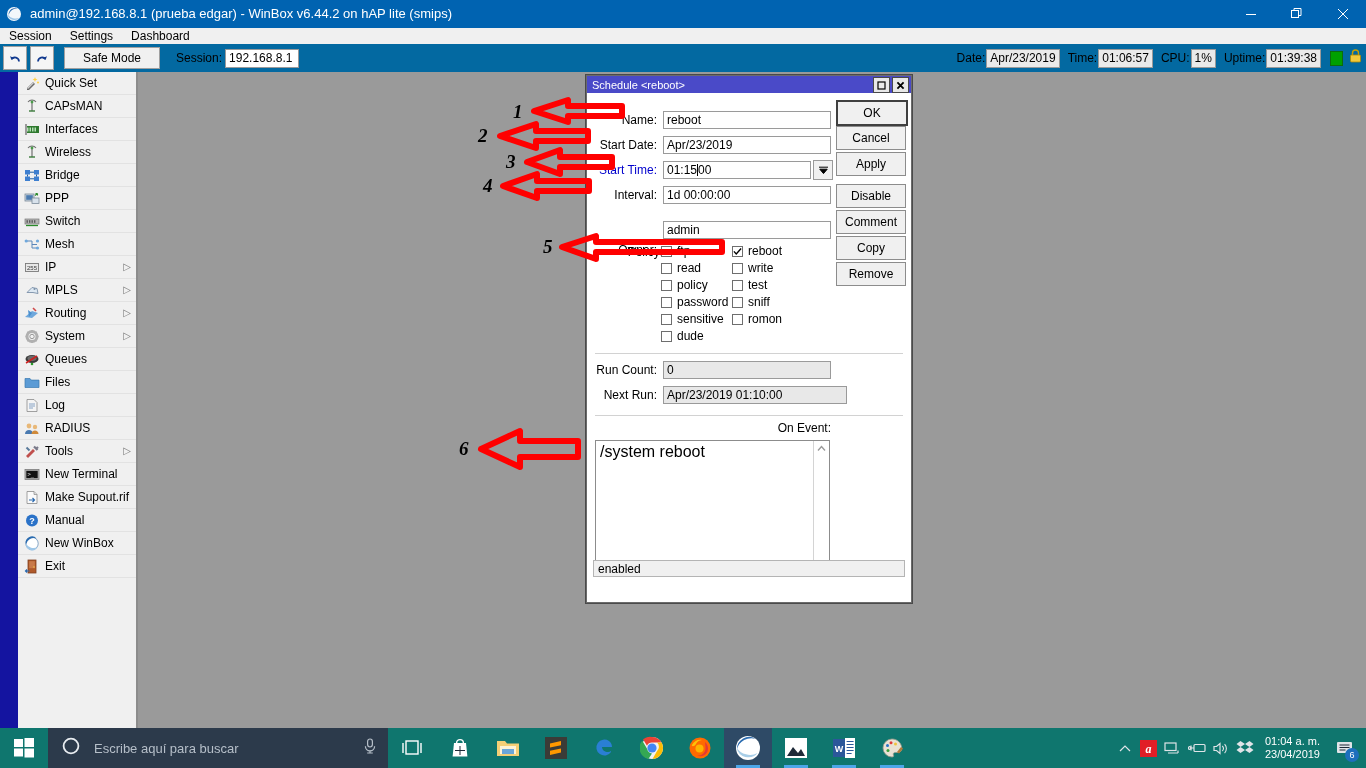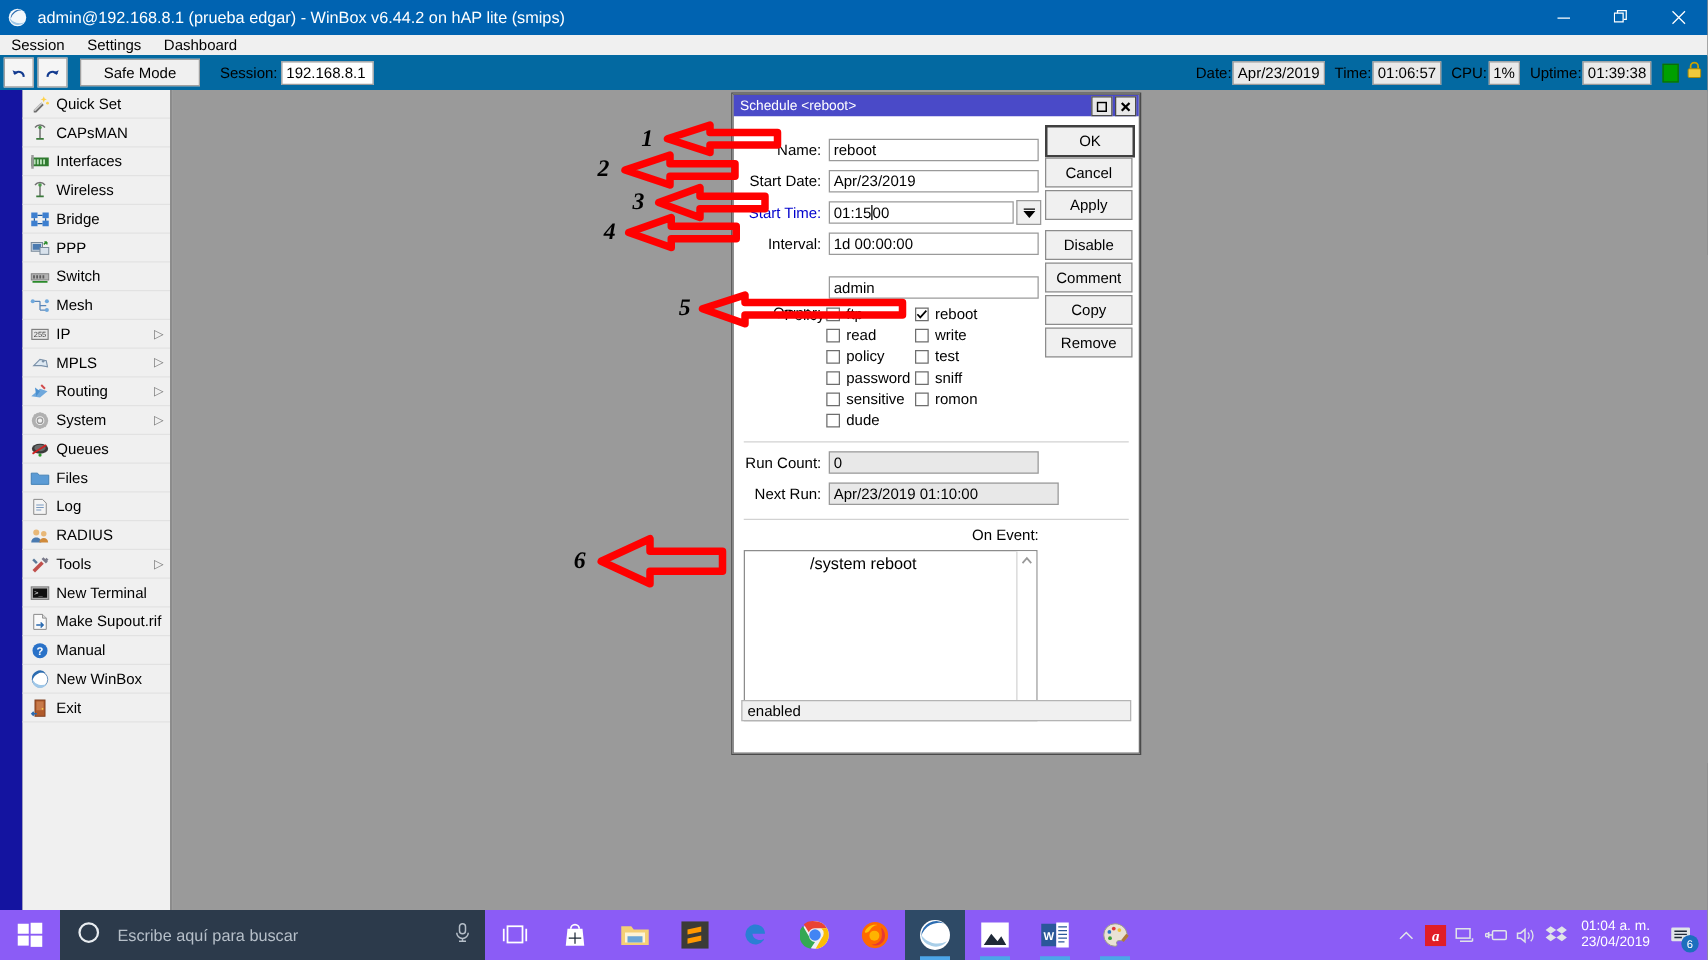--- a/index.html
+++ b/index.html
@@ -143,21 +143,21 @@
   }
   .cbx svg{display:block;}
   .cbx-lbl{font-size:12px;color:#000;margin-left:5px;white-space:nowrap;}
 
   .hr{position:absolute;height:1px;background:#d2d2d2;}
   .onevent-lbl{position:absolute;font-size:12px;color:#000;}
   .textarea{
     position:absolute;border:1px solid #8c8c8c;background:#fff;
     box-sizing:border-box;
   }
-  .ta-text{position:absolute;left:4px;top:2px;font-size:13px;color:#000;margin-left:48px;}
+  .ta-text{position:absolute;left:4px;top:2px;font-size:16px;color:#000;}
   .ta-scroll{
     position:absolute;right:0;top:0;width:15px;bottom:0;background:#fff;
     border-left:1px solid #d4d4d4;
   }
   .ta-arrow{position:absolute;left:0;width:15px;height:15px;display:flex;align-items:center;justify-content:center;color:#9a9a9a;font-size:11px;}
   .statusbar{
     position:absolute;left:6px;bottom:5px;width:312px;height:17px;
     border:1px solid #b4b4b4;background:#f0f0f0;
     font-size:12px;color:#000;display:flex;align-items:center;padding-left:4px;
     box-sizing:border-box;
@@ -166,21 +166,21 @@
   
   .ann{position:absolute;}
   .ann-num{
     position:absolute;font-family:"Liberation Serif", serif;
     font-style:italic;font-weight:bold;font-size:19px;color:#000;
   }
 
   
   .taskbar{
     position:absolute;left:0;top:728px;width:1366px;height:40px;
-    background:#8b5cf6;display:flex;align-items:flex-start;
+    background:#0f766e;display:flex;align-items:flex-start;
   }
   .start-btn{width:48px;height:40px;display:flex;align-items:center;justify-content:center;}
   .searchbox{
     width:340px;height:40px;background:#2c3a4b;
     display:flex;align-items:center;padding-left:14px;box-sizing:border-box;
   }
   .search-txt{color:#b6bfc9;font-size:13px;margin-left:14px;}
   .search-icons{margin-left:auto;display:flex;align-items:center;padding-right:10px;}
   .tb-task{width:48px;height:40px;display:flex;align-items:center;justify-content:center;position:relative;}
   .tb-task.active{background:#2e4a66;}

